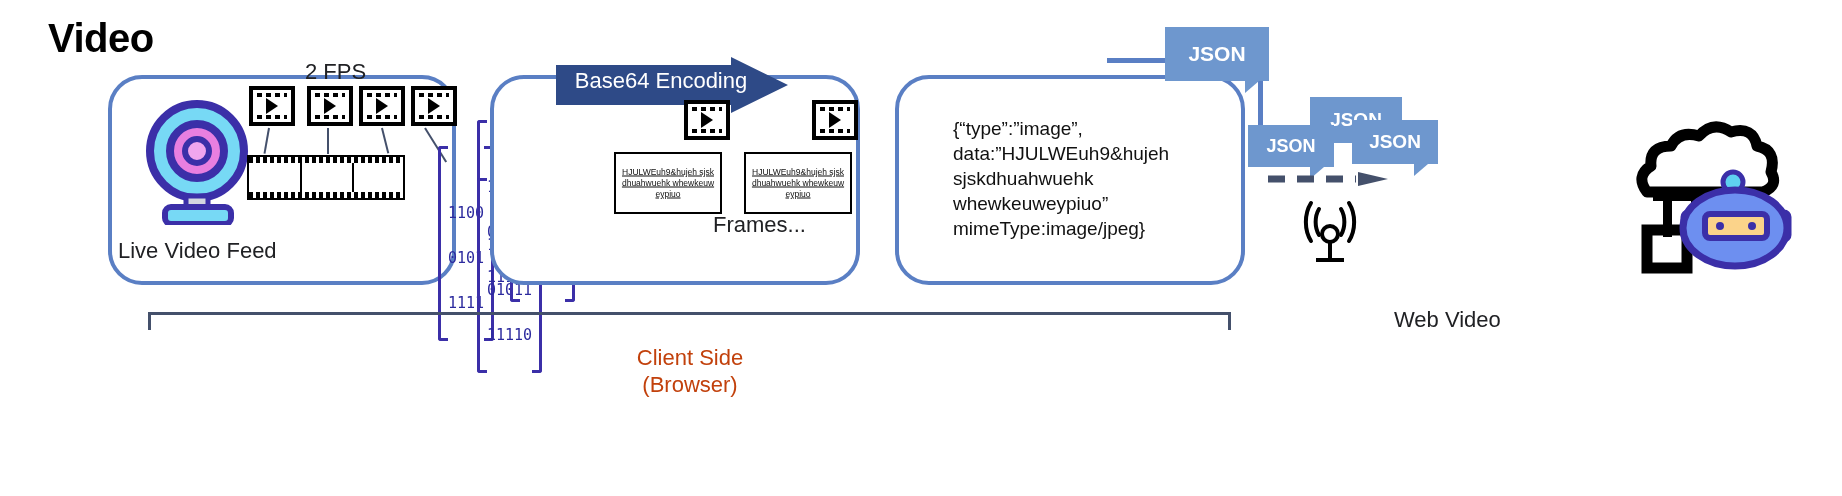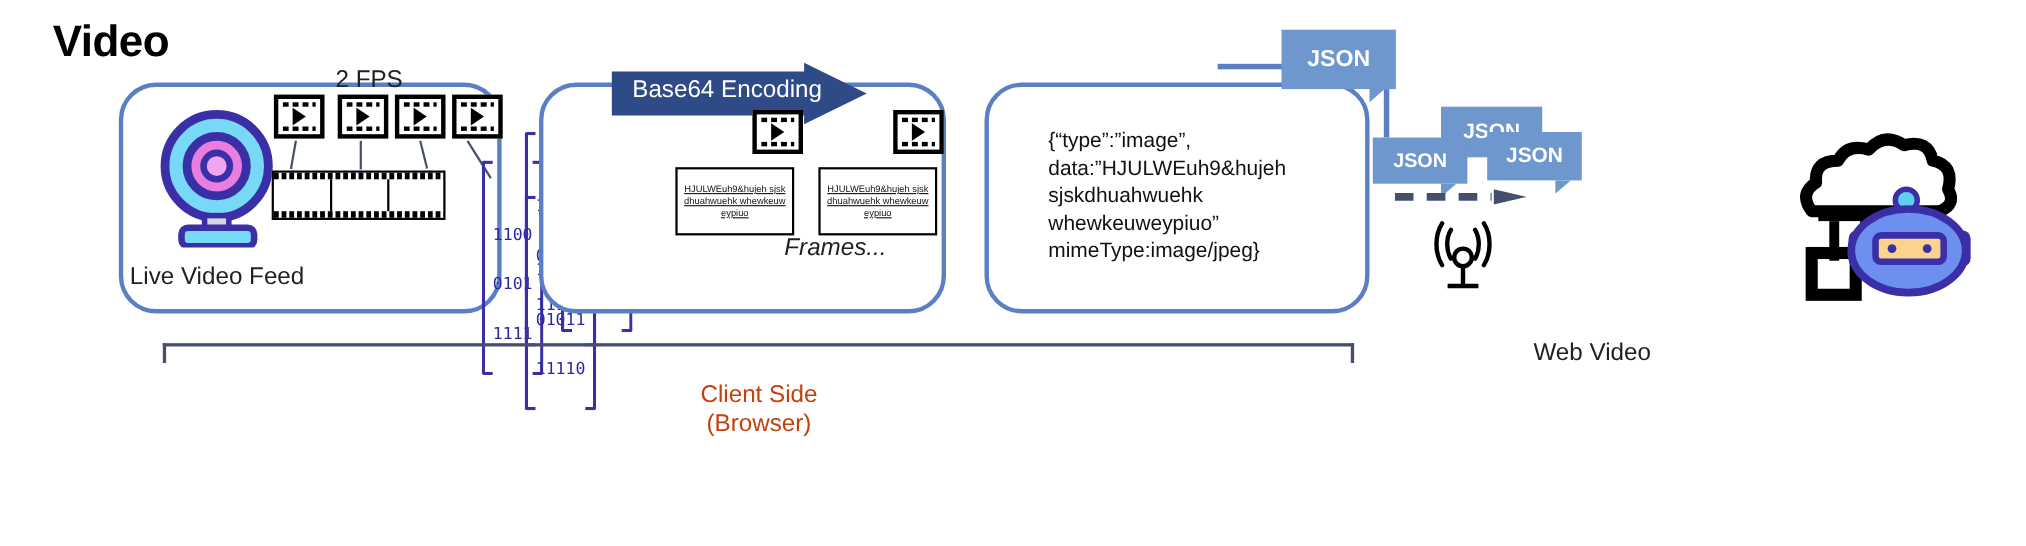--- a/index.html
+++ b/index.html
@@ -52,21 +52,21 @@
   .binary .br.r{right:-10px;border-left:none;border-radius:0 3px 3px 0;}
 
   
   #base64-arrow{left:556px;top:57px;width:232px;height:56px;}
   #base64-label{left:566px;top:68px;width:190px;text-align:center;color:#fff;font-size:22px;}
 
   
   .frame-card{position:absolute;width:108px;height:62px;border:2px solid #000;background:#fff;box-sizing:border-box;}
   .frame-card .txt{position:absolute;left:5px;right:5px;top:50%;transform:translateY(-50%);
      text-align:center;font-size:8.5px;line-height:11px;color:#111;word-break:break-all;text-decoration:underline;}
-  #frames-caption{left:713px;top:212px;font-size:22px;color:#202124;font-style:italic;}
+  #frames-caption{left:713px;top:212px;font-size:22px;color:#202124;}
 
   
   #payload-text{left:953px;top:116px;width:280px;font-size:19px;line-height:25px;color:#111;white-space:pre-line;}
 
   
   .json-bubble{position:absolute;background:#6e97ce;color:#fff;font-weight:bold;
      display:flex;align-items:center;justify-content:center;font-size:21px;}
   .json-bubble .tail{position:absolute;right:10px;bottom:-12px;width:0;height:0;
      border-left:14px solid #6e97ce;border-bottom:12px solid transparent;}
   #json-1{left:1165px;top:27px;width:104px;height:54px;}

